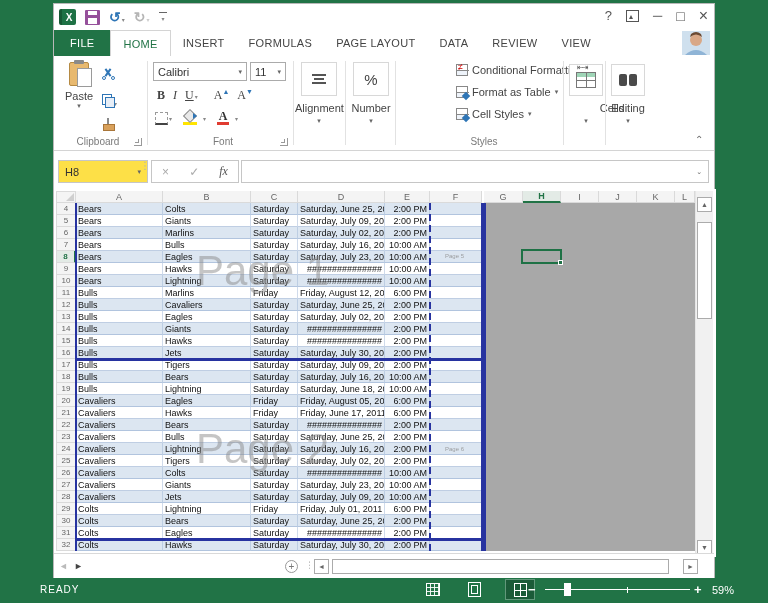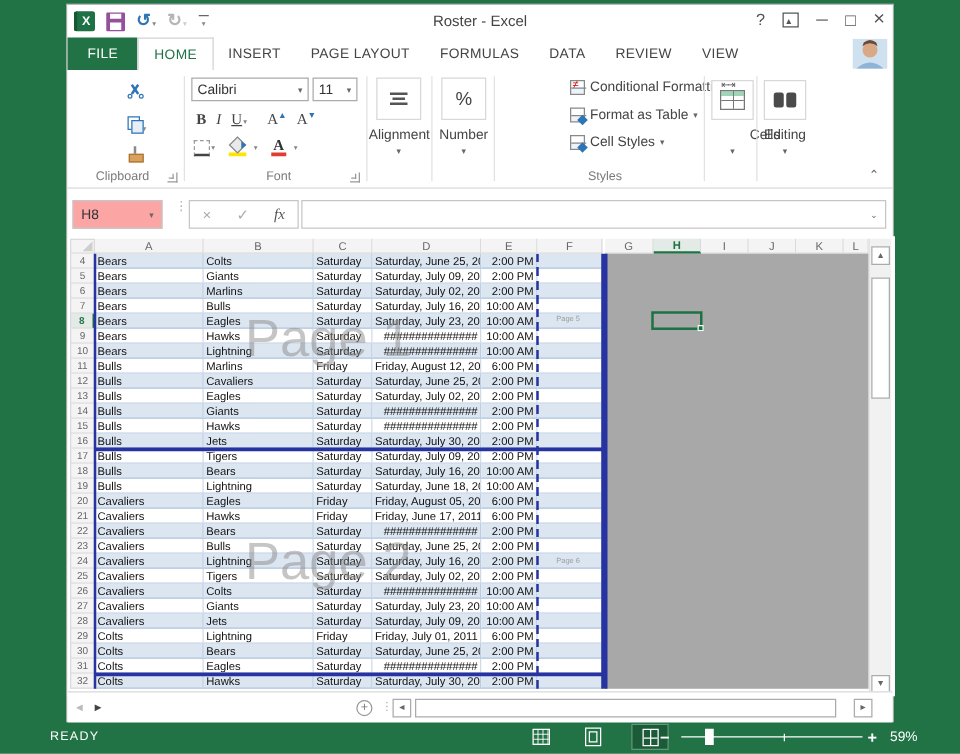--- a/index.html
+++ b/index.html
@@ -97,21 +97,21 @@
       linear-gradient(90deg, transparent 9px, #777 9px, #777 10px, transparent 10px),
       linear-gradient(#9FD5B7 4px, transparent 4px, transparent 7px, #777 7px, #777 8px, transparent 8px); }
   .cells-icon:before { content:"⇤⇥"; position:absolute; top:-10px; left:0px; font-size:8px; color:#555; letter-spacing:-2px;}
   .binoc { position:relative; width:18px; height:12px; }
   .binoc:before,.binoc:after { content:""; position:absolute; top:0; width:8px; height:12px; background:#4a4a4a; border-radius:2px; }
   .binoc:before { left:0; } .binoc:after { right:0; }
   .collapse-caret { position:absolute; font-size:10px; color:#666; }
 
   
   .fbar { position:absolute; left:0; top:147px; width:100%; height:38px; background:#fff; }
-  .namebox { position:absolute; left:4px; top:9px; width:72px; height:23px; border:1px solid #c6c6c6; background:#fca5a5;
+  .namebox { position:absolute; left:4px; top:9px; width:90px; height:23px; border:1px solid #c6c6c6; background:#fde047;
              font-size:11px; color:#333; display:flex; align-items:center; padding:0 6px; justify-content:space-between; }
   .dots3 { position:absolute; left:86px; top:12px; color:#b0b0b0; font-size:10px; letter-spacing:0; line-height:5px; }
   .fxbox { position:absolute; left:97px; top:9px; width:88px; height:23px; border:1px solid #c6c6c6; background:#fff;
            display:flex; align-items:center; justify-content:space-around; }
   .fxbox .x { color:#aaa; font-size:12px; }
   .fxbox .chk { color:#aaa; font-size:12px; }
   .fxbox .fx { color:#555; font-size:12px; font-style:italic; font-family:"Liberation Serif",serif; }
   .finput { position:absolute; left:187px; top:9px; width:468px; height:23px; border:1px solid #c6c6c6; background:#fff;
             display:flex; align-items:center; justify-content:flex-end; padding-right:6px; color:#888; font-size:9px; }
 
@@ -186,49 +186,53 @@
       <div class="qat">
         <span class="xl-icon">X</span>
         <span class="save-icon"></span>
         <span><span class="undo-glyph">↺</span><span class="mini-caret">▾</span></span>
         <span><span class="redo-glyph">↻</span><span class="mini-caret" style="color:#ccc">▾</span></span>
         <span class="qat-custom">
             <span class="bar"></span>
             <span class="mini-caret">▾</span>
           </span>
       </div>
-      <div class="title-text">Roster - Excel</div>
       <div class="win-controls">
         <span>?</span>
         <span class="ribbon-display-icon"></span>
         <span>─</span>
         <span style="font-size:14px;">□</span>
         <span style="font-size:16px;">×</span>
       </div>
     </div>
 
     <div class="tabrow" id="tabrow">
         <div class="rtab file">FILE</div>
         <div class="rtab active">HOME</div>
         <div class="rtab">INSERT</div>
+        <div class="rtab">FORMULAS</div>
         <div class="rtab">PAGE LAYOUT</div>
-        <div class="rtab">FORMULAS</div>
         <div class="rtab">DATA</div>
         <div class="rtab">REVIEW</div>
         <div class="rtab">VIEW</div>
       </div>
     <svg class="avatar" viewBox="0 0 28 24">
       <rect width="28" height="24" fill="#cfe0ee"></rect>
       <circle cx="14" cy="9" r="6" fill="#d9a887"></circle>
       <path d="M8 6 q6 -5 12 0 l-1 -3 q-5 -4 -10 0 z" fill="#6b4a33"></path>
       <path d="M3 24 q11 -10 22 0 z" fill="#8fb4d6"></path>
     </svg>
 
     <div class="ribbon">
 
+      <div class="paste-btn">
+        <div class="clipboard-shape"></div>
+        <div class="paste-label">Paste</div>
+        <div class="caret">▾</div>
+      </div>
       <div class="smallcol">
         <div style="margin:2px 0;"><span class="scissors" style="display:inline-block"><span class="b1"></span><span class="b2"></span><span class="d1"></span><span class="d2"></span></span></div>
         <div style="margin:8px 0 6px;"><span class="copy-pages" style="display:inline-block"></span><span class="mini-caret">▾</span></div>
         <div><span class="painter" style="display:inline-block"></span></div>
       </div>
       <div class="grplabel" style="left:6px; width:76px;">Clipboard</div>
       <div class="launcher" style="left:80px;"></div>
       <div class="rsep" style="left:93px;"></div>
 
       <div class="combo" style="left:99px; top:6px; width:94px;">

